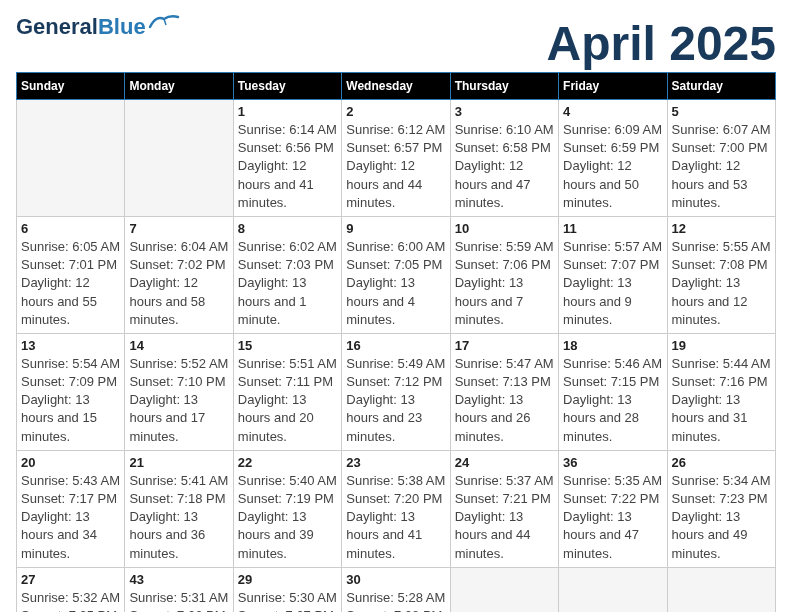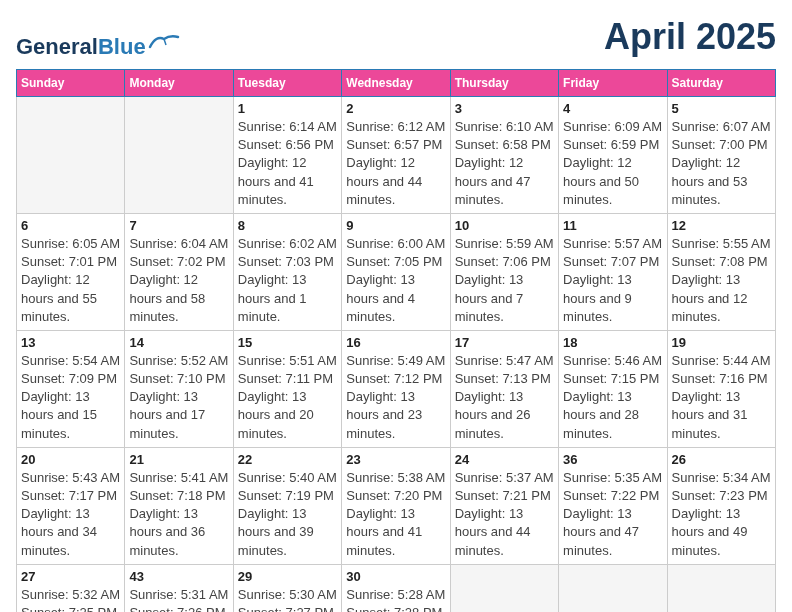--- a/index.html
+++ b/index.html
@@ -6,57 +6,57 @@
     body {
       font-family: Arial, sans-serif;
       background: #fff;
       width: 792px;
       min-height: 612px;
       padding: 16px;
     }
     .header {
       display: flex;
       justify-content: space-between;
-      align-items: flex-end;
-      margin-bottom: 11px;
+      align-items: flex-start;
+      margin-bottom: 1px;
     }
     .logo {
       display: flex;
       flex-direction: column;
       align-items: flex-start;
     }
     .logo-text {
       font-size: 22px;
       font-weight: bold;
       color: #1a3a5c;
       line-height: 1;
     }
     .logo-text span.blue {
       color: #2a7ab5;
     }
     .title-block {
       text-align: right;
     }
     .title-block h1 {
-      font-size: 36px;
+      font-size: 48px;
       font-weight: bold;
       color: #1a3a5c;
     }
     .title-block h2 {
       font-size: 16px;
       font-weight: normal;
       color: #333;
     }
     .calendar {
       width: 100%;
       border-collapse: collapse;
       font-size: 11px;
     }
     .calendar thead th {
-      background: #ec4899;
+      background: #000000;
       color: #fff;
       padding: 6px 4px;
       text-align: left;
       font-size: 12px;
       font-weight: bold;
       border: 1px solid #2a7ab5;
     }
     .calendar tbody td {
       border: 1px solid #ccc;
       vertical-align: top;

